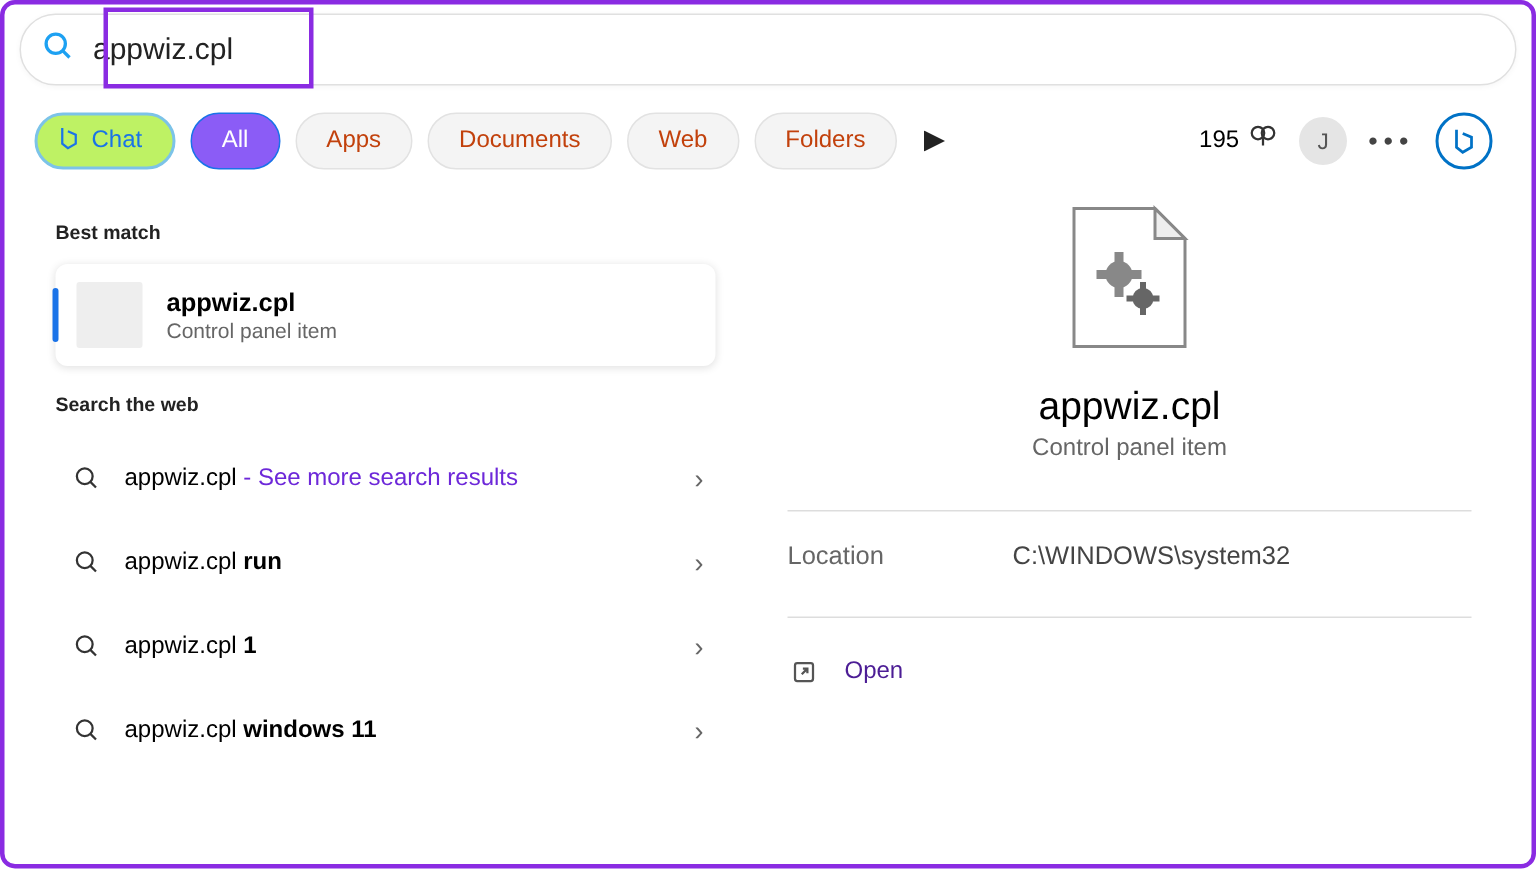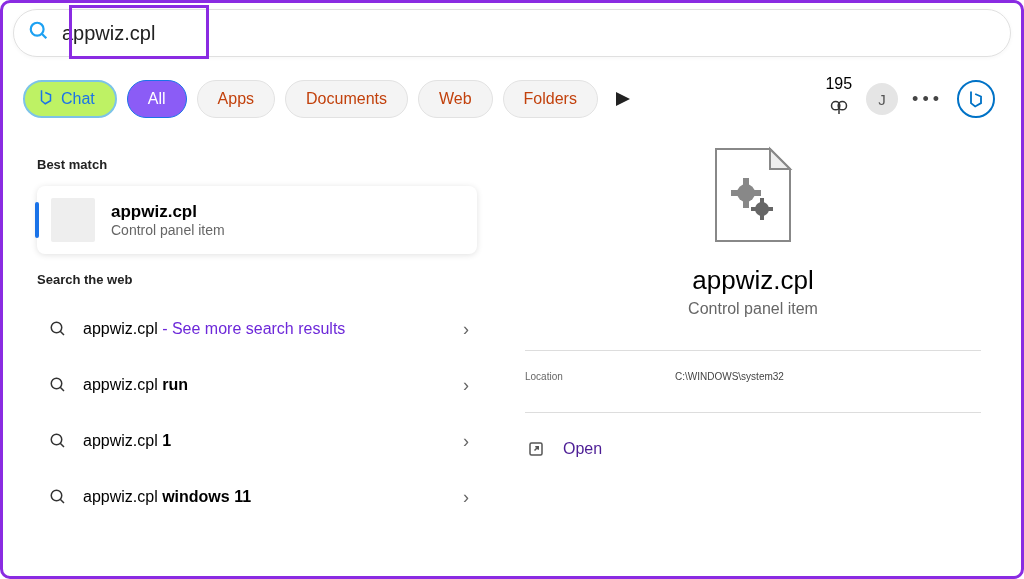--- a/index.html
+++ b/index.html
@@ -82,21 +82,21 @@
     width: 30px; height: 30px;
     display:flex; align-items:center; justify-content:center;
     cursor: pointer;
   }
   #right-cluster {
     display: flex;
     align-items: center;
     gap: 14px;
     margin-right: 6px;
   }
-  .rewards { display:flex; align-items:center; gap:6px; font-size:16px;flex-direction:column; }
+  .rewards { display:flex; align-items:center; gap:6px; font-size:16px; }
   .avatar {
     width: 32px; height: 32px;
     border-radius: 50%;
     background: #e5e5e5;
     display:flex; align-items:center; justify-content:center;
     font-size: 15px; color:#555;
   }
   .more-dots { letter-spacing: 4px; font-size:18px; color:#444; cursor:pointer; }
   .bing-logo {
     width: 38px; height: 38px; border-radius:50%;
@@ -160,21 +160,21 @@
     padding: 0 28px 0 40px;
   }
   .doc-icon {
     width: 82px; height: 100px;
     margin: 6px auto 20px auto;
     position: relative;
   }
   .rp-title { font-size: 26px; text-align:center; }
   .rp-sub { font-size: 16px; color:#666; text-align:center; margin-top:4px; }
   .rp-hr { border:none; border-top:1px solid #ddd; margin: 32px 0 20px 0;}
-  .kv { display:flex; font-size:10px; color:#444; margin-bottom: 30px; }
+  .kv { display:flex; font-size:17px; color:#444; margin-bottom: 30px; }
   .kv .k { width: 150px; color:#666; }
   .action {
     display:flex; align-items:center; gap:16px;
     height: 44px; font-size:16px; color:#4c1d95;
     cursor:pointer; border-radius:4px;
   }
   .action .ai { width:22px; display:flex; justify-content:center; color:#555;}
 </style>
 </head>
 <body>

